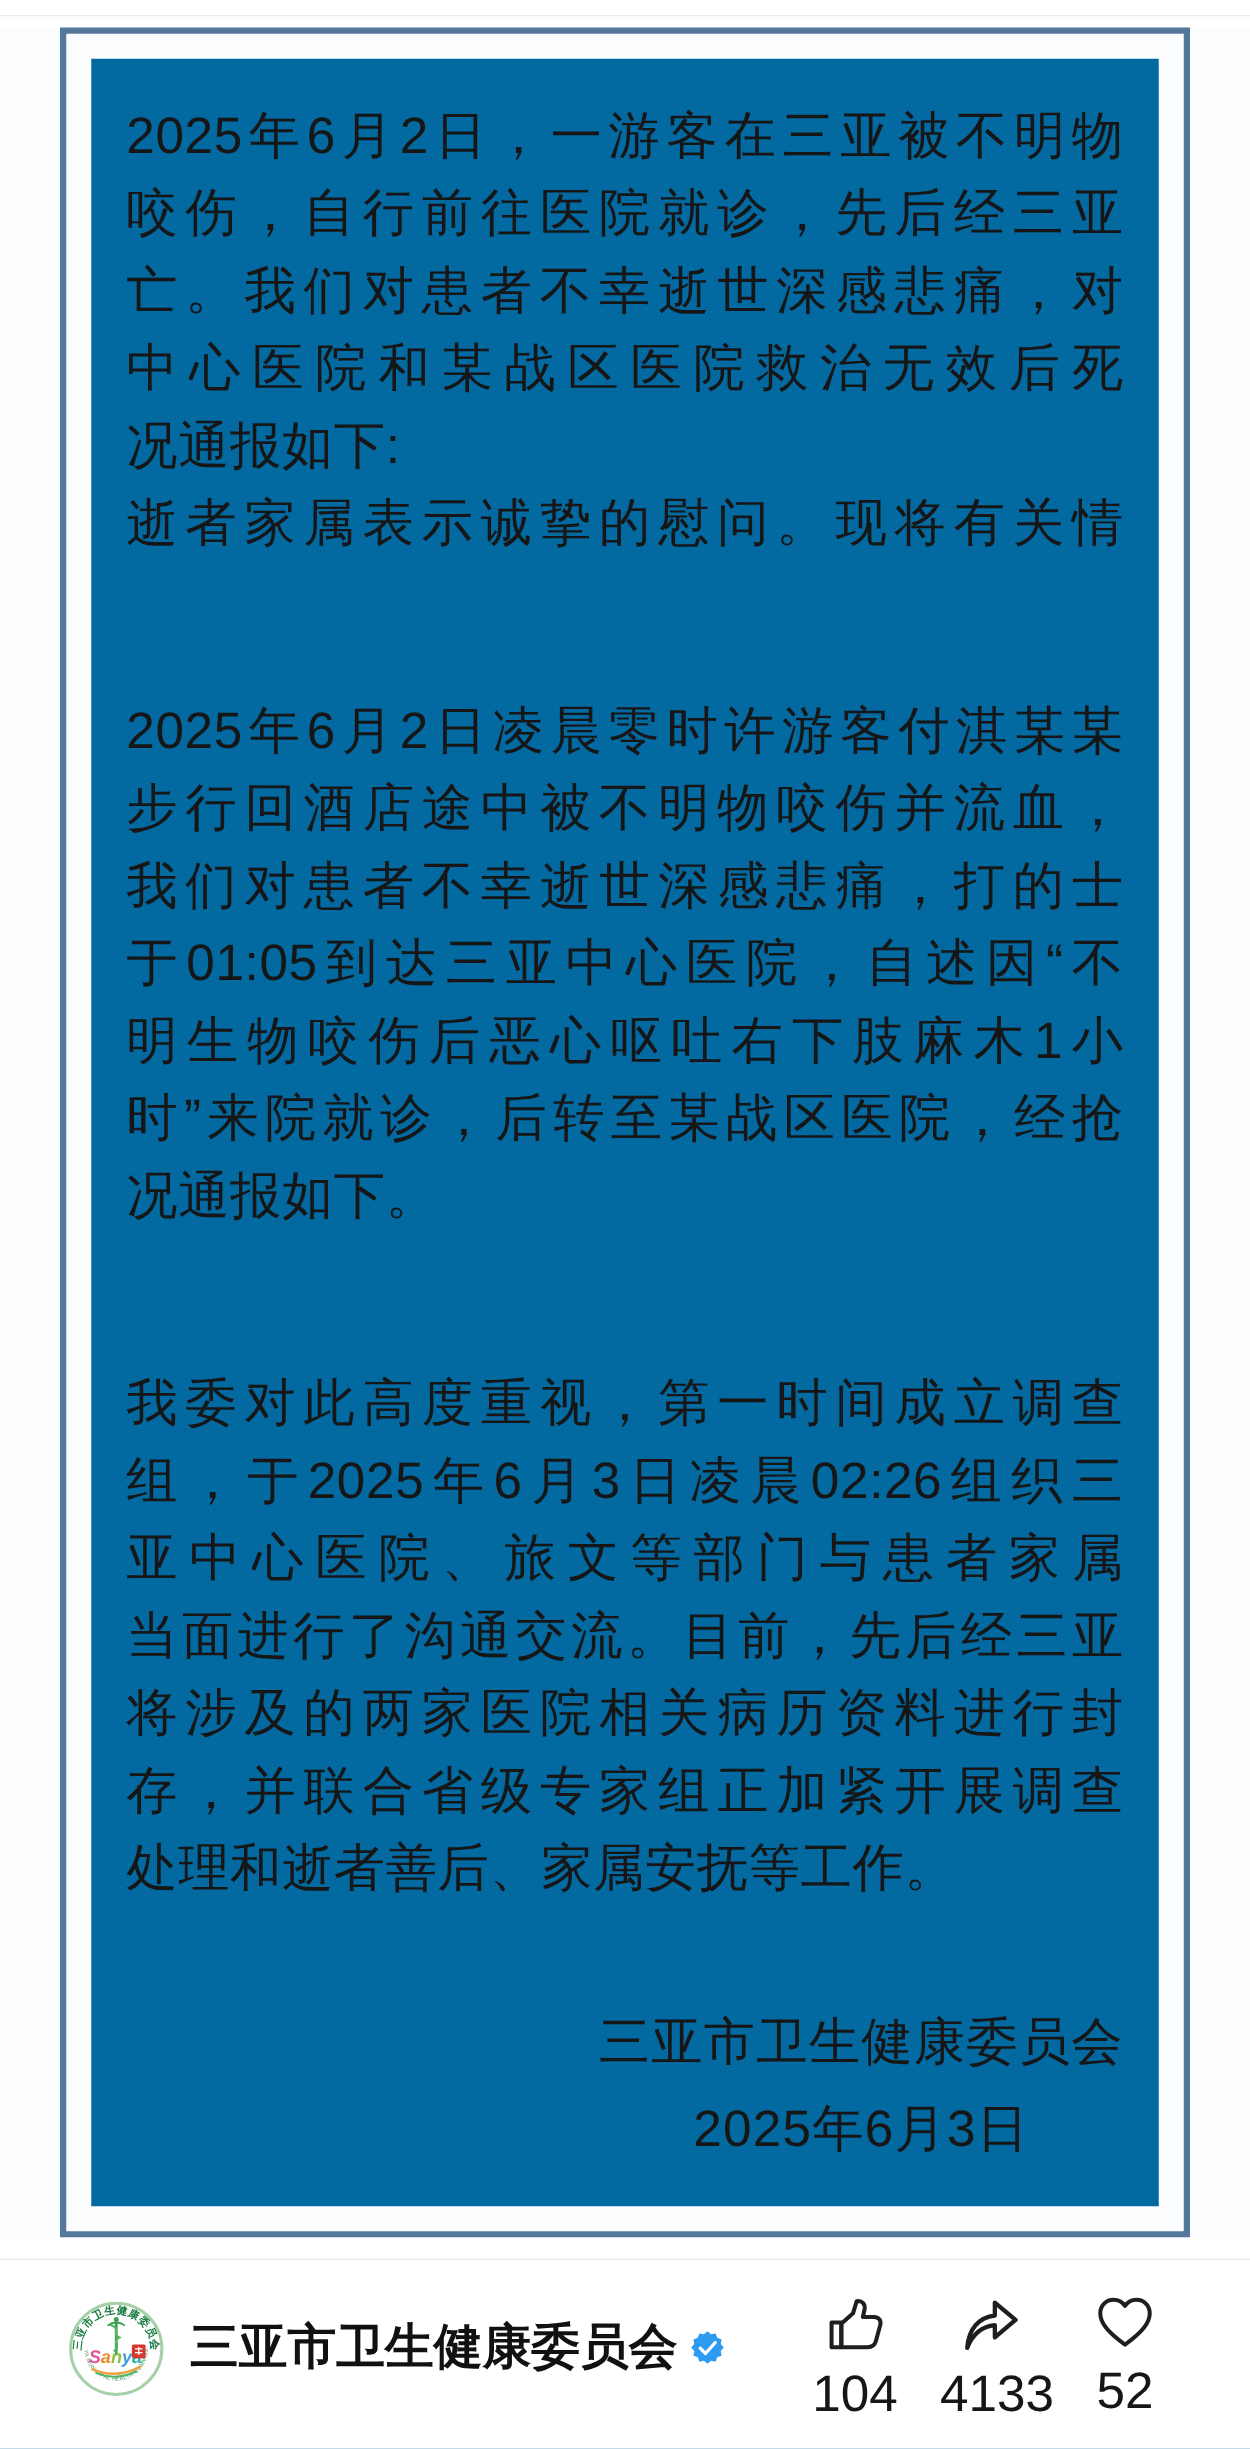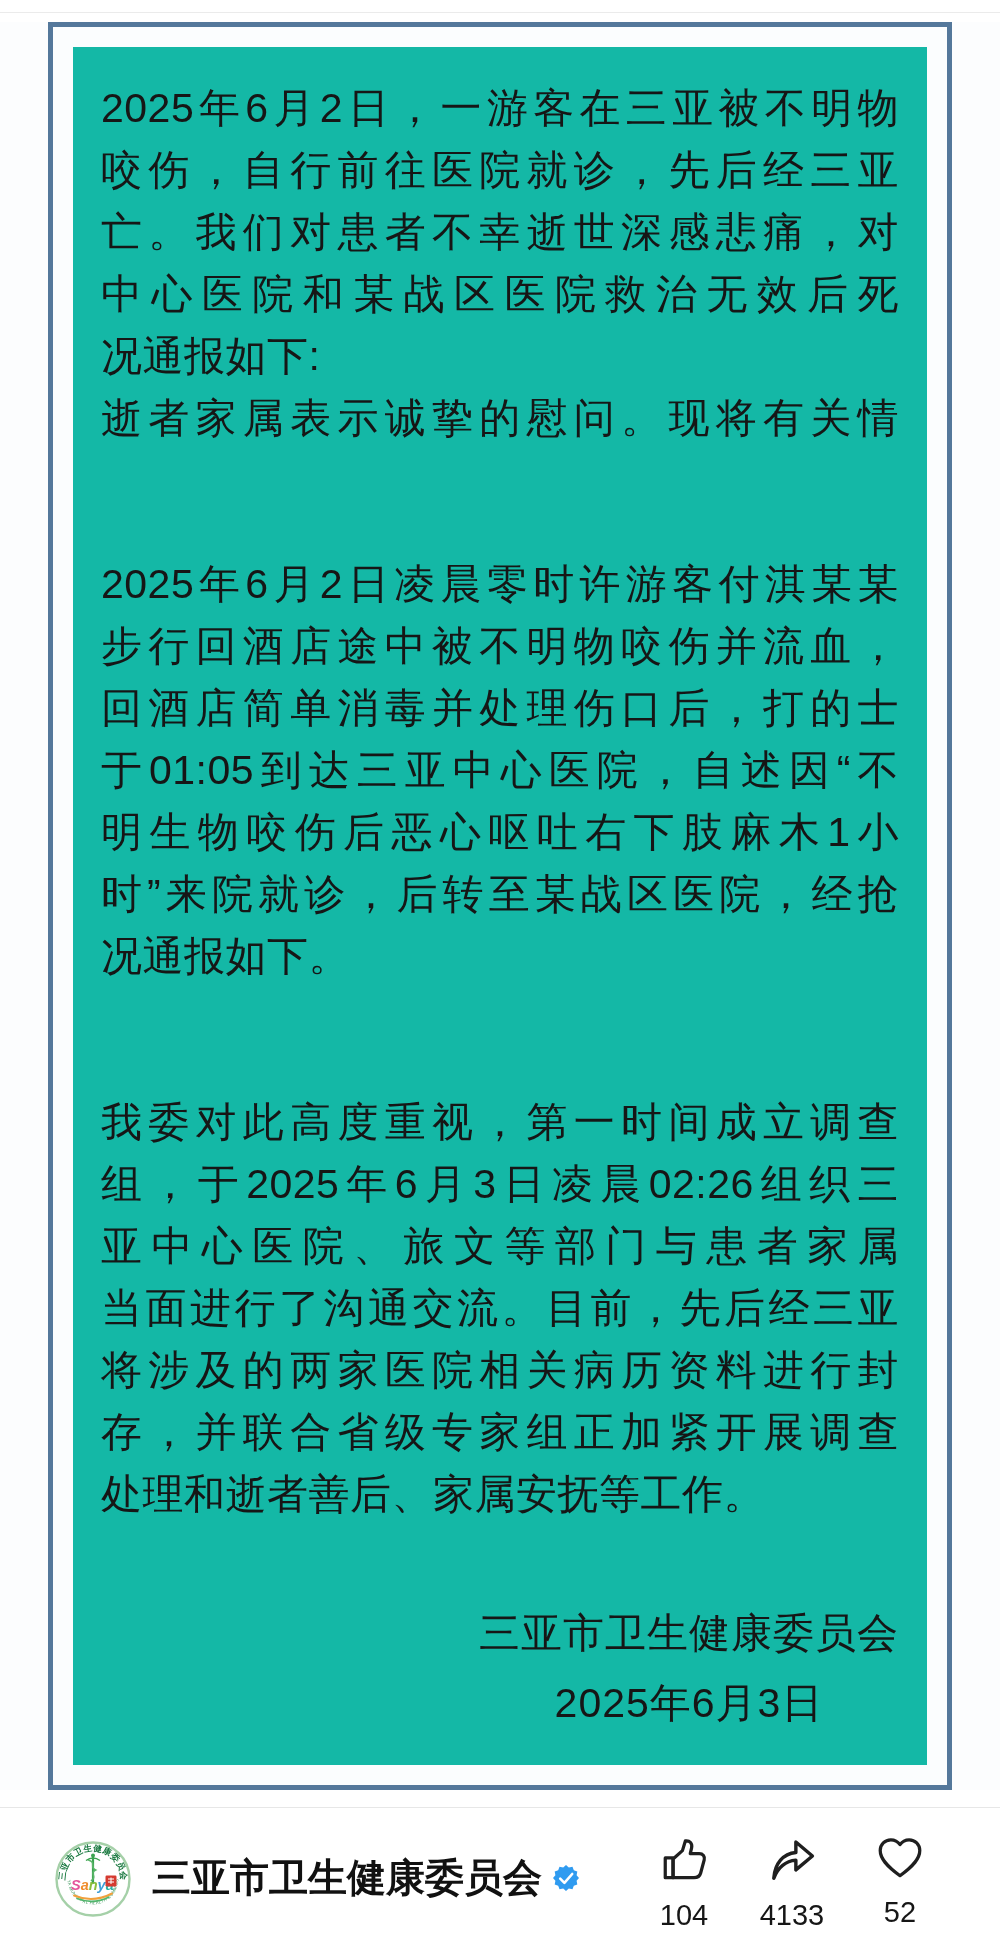--- a/index.html
+++ b/index.html
@@ -18,21 +18,21 @@
     box-sizing:border-box;
     margin:9px 48px 0 48px;
     height:1768px;
     border:5px solid #54789b;
     background:#fbfdfe;
     padding:20px;
   }
   .notice-panel{
     box-sizing:border-box;
     height:1718px;
-    background:#14b8a6;
+    background:#0369a1;
     padding:30px 28px 24px 28px;
   }
   .para{margin:0;}
   .para + .para{margin-top:104px;}
   .line{
     font-size:41px;
     line-height:62px;
     font-weight:500;
     color:#161616;
     text-align:justify;
@@ -72,21 +72,21 @@
     margin-top:48px;margin-left:20px;
     font-size:39px;font-weight:700;color:#111;line-height:44px;
     letter-spacing:0px;white-space:nowrap;
   }
   .badge-wrap{margin-top:56px;margin-left:10px;width:28px;height:28px;flex:0 0 auto;}
   .spacer{flex:1 1 auto;}
   .actions{display:flex;gap:28px;margin-top:25px;}
   .action-col{width:80px;text-align:center;}
   .action-col svg{display:block;margin:0 auto;}
   .action-count{
-    margin-top:12px;font-size:29px;line-height:34px;color:#161616;font-weight:400;
+    margin-top:12px;font-size:41px;line-height:34px;color:#161616;font-weight:400;
   }
 </style>
 </head>
 <body>
 
 <div class="top-band"></div>
 
 <div class="canvas">
   <div class="notice-frame">
     <div class="notice-panel">
@@ -96,21 +96,21 @@
         <div class="line">咬伤，自行前往医院就诊，先后经三亚</div>
         <div class="line">亡。我们对患者不幸逝世深感悲痛，对</div>
         <div class="line">中心医院和某战区医院救治无效后死</div>
         <div class="line last">况通报如下:</div>
         <div class="line">逝者家属表示诚挚的慰问。现将有关情</div>
       </div>
 
       <div class="para">
         <div class="line">2025年6月2日凌晨零时许游客付淇某某</div>
         <div class="line">步行回酒店途中被不明物咬伤并流血，</div>
-        <div class="line">回酒店简单消毒并处理伤口后，打的士</div>
+        <div class="line">我们对患者不幸逝世深感悲痛，打的士</div>
         <div class="line">于01:05到达三亚中心医院，自述因“不</div>
         <div class="line">明生物咬伤后恶心呕吐右下肢麻木1小</div>
         <div class="line">时”来院就诊，后转至某战区医院，经抢</div>
         <div class="line last">况通报如下。</div>
       </div>
 
       <div class="para">
         <div class="line">我委对此高度重视，第一时间成立调查</div>
         <div class="line">组，于2025年6月3日凌晨02:26组织三</div>
         <div class="line">亚中心医院、旅文等部门与患者家属</div>

